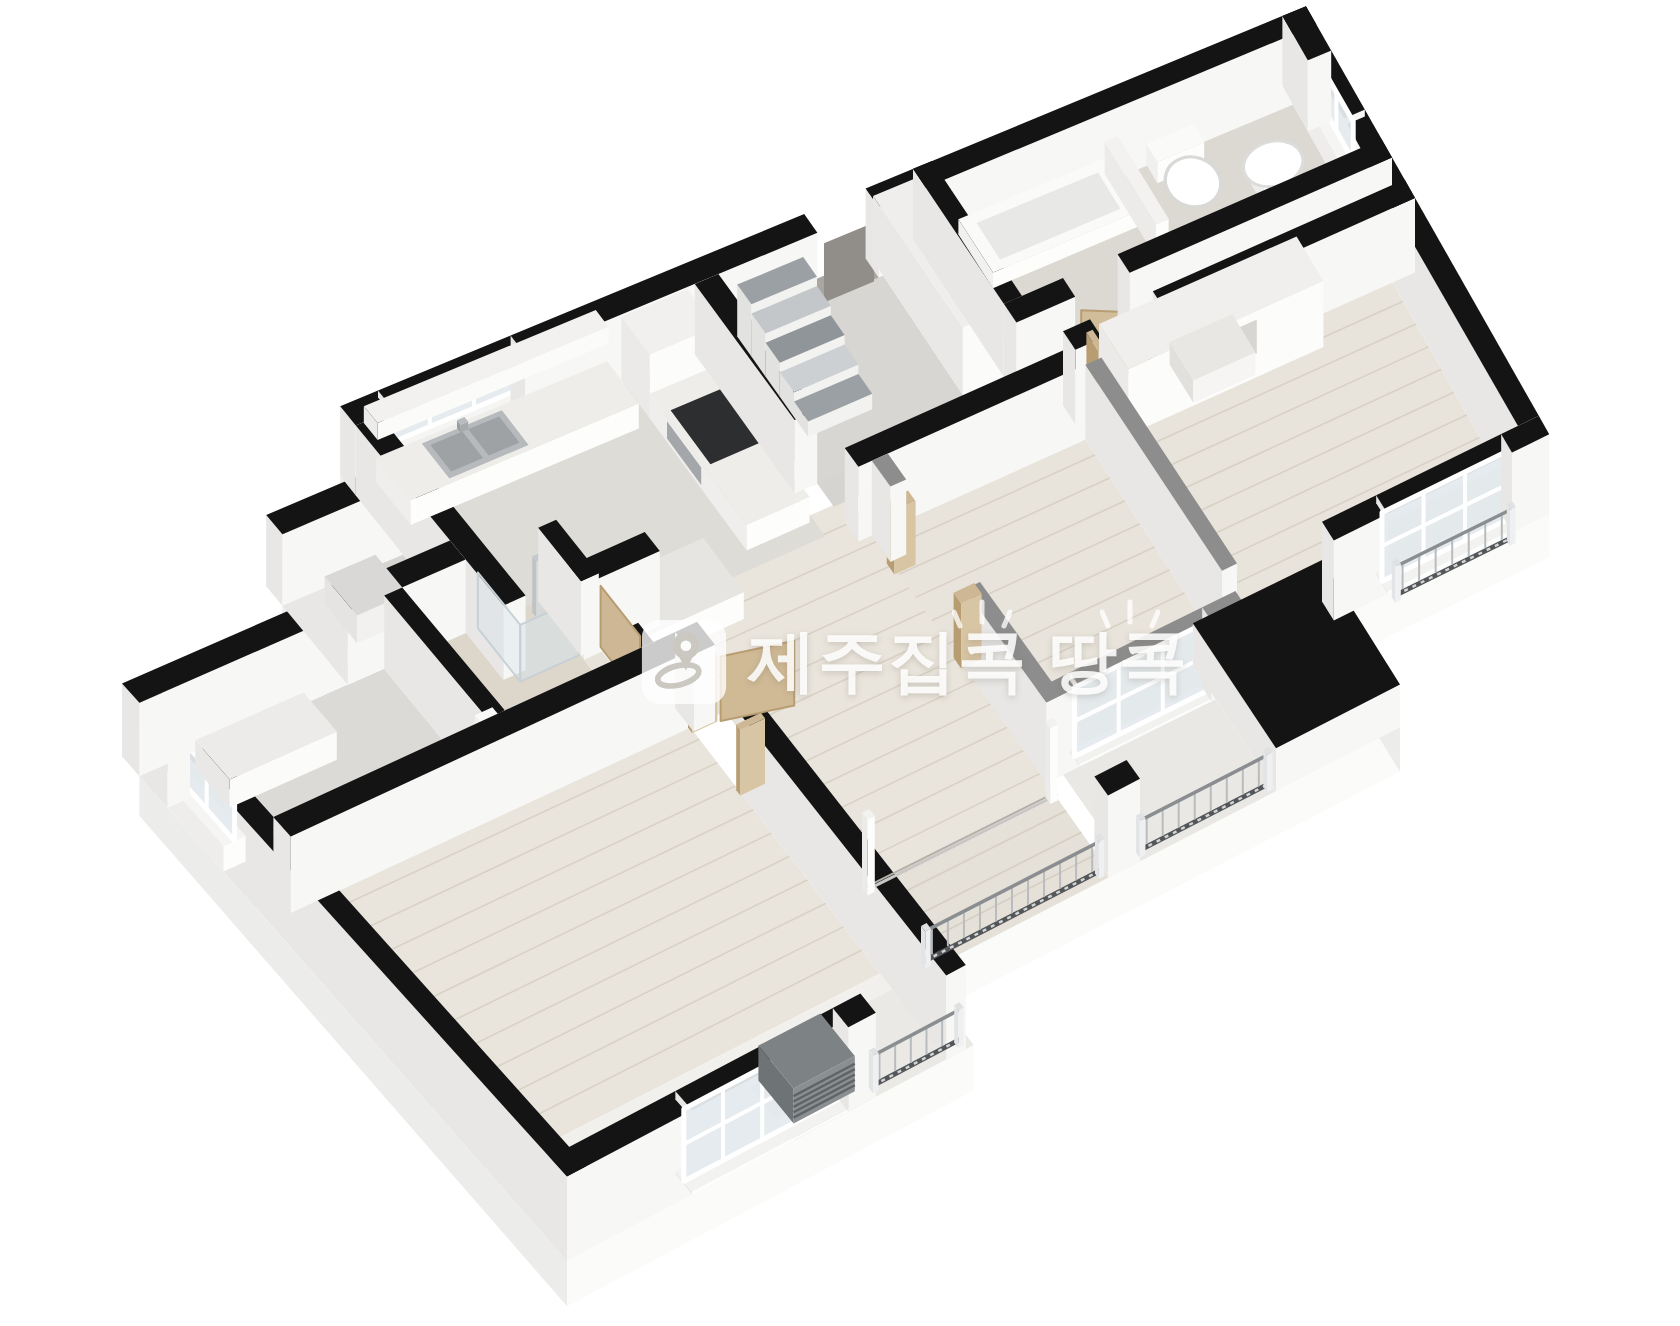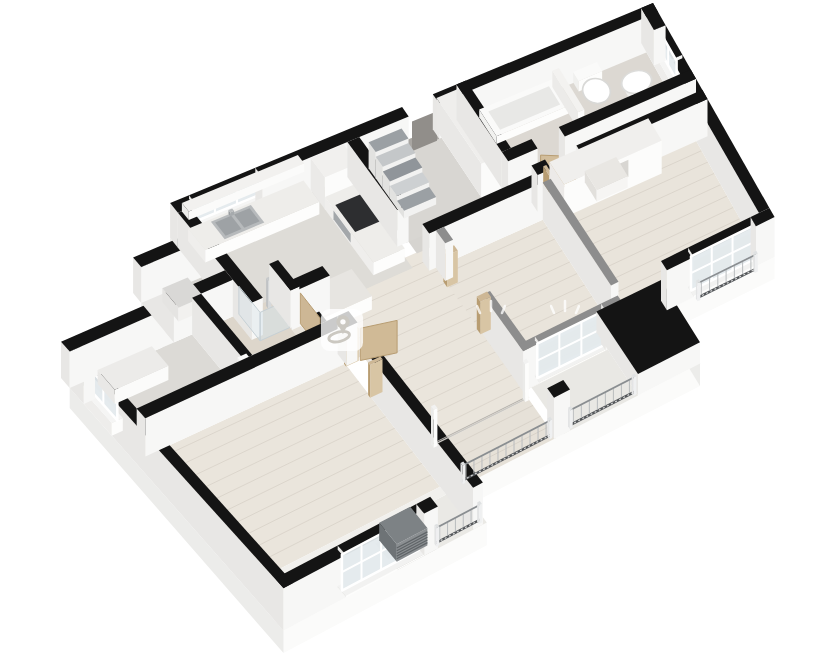--- a/index.html
+++ b/index.html
@@ -453,20 +453,21 @@
     </svg>
 
   <div class="watermark">
     <svg class="wm-icon" viewBox="0 0 46 46">
       <rect x="1" y="1" width="44" height="44" rx="9" fill="rgba(255,255,255,0.78)"></rect>
       <ellipse cx="20" cy="30" rx="11" ry="5" fill="none" stroke="#cbc8c1" stroke-width="3" transform="rotate(-14 20 30)"></ellipse>
       <circle cx="24" cy="14.5" r="7" fill="#cbc8c1"></circle>
       <path d="M24 27.5 L18.8 17 L29.2 17 Z" fill="#cbc8c1"></path>
       <circle cx="24" cy="14.5" r="2.8" fill="#ffffff" opacity="0.95"></circle>
     </svg>
+    <span class="wm-text">제주집콕 땅콕</span>
     <svg class="spark s1" width="30" height="16" viewBox="0 0 30 16">
       <g stroke="rgba(255,255,255,0.85)" stroke-width="2.5" stroke-linecap="round" fill="none">
         <path d="M4 14 L1 7"></path>
           <path d="M15 12 L15 2"></path>
           <path d="M26 14 L29 7"></path>
       </g>
     </svg>
     <svg class="spark s2" width="30" height="16" viewBox="0 0 30 16">
       <g stroke="rgba(255,255,255,0.85)" stroke-width="2.5" stroke-linecap="round" fill="none">
         <path d="M4 14 L1 7"></path>

